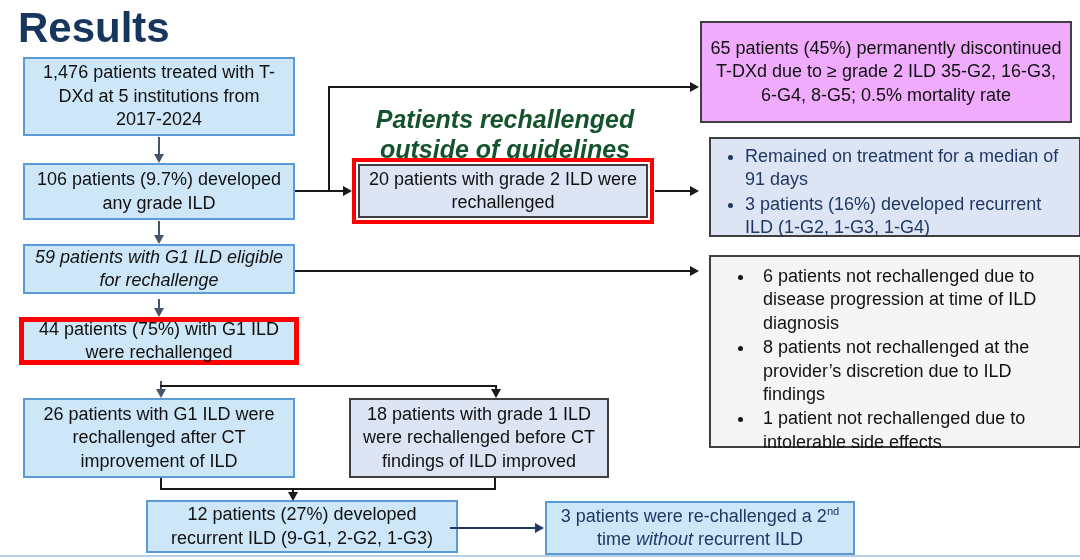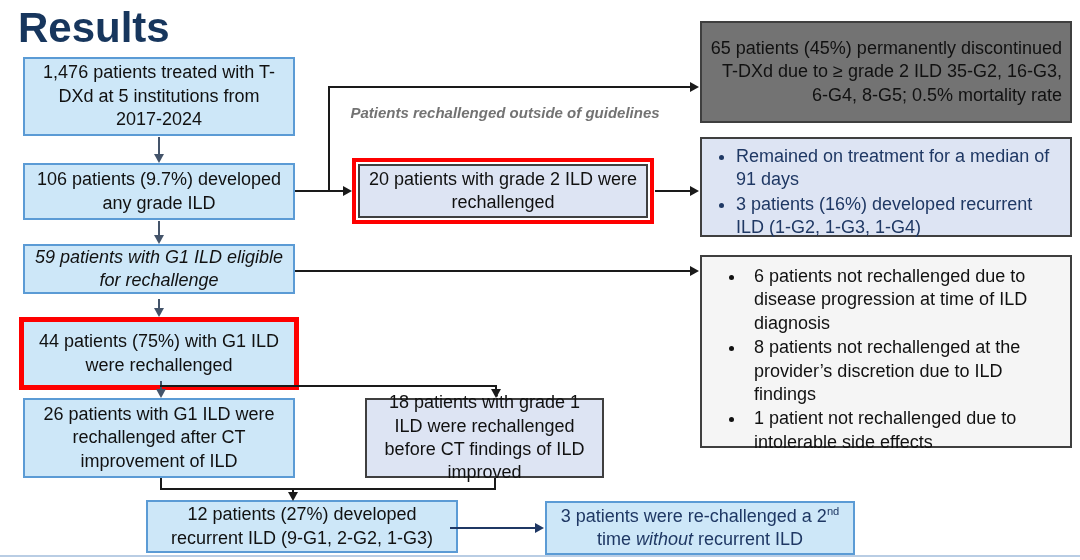--- a/index.html
+++ b/index.html
@@ -20,38 +20,38 @@
 
   
   .fbox {
     display:flex; align-items:center; justify-content:center;
     text-align:center;
     font-size:18px; line-height:1.3; color:#111;
     padding:4px 8px;
   }
   .blue  { background:#cde7f8; border:2px solid #5b9bd5; }
   .lav   { background:#dde4f3; border:2px solid #3f3f3f; }
-  .gray  { background:#737373; border:2px solid #3f3f3f;text-align:right; }
+  .gray  { background:#f0abfc; border:2px solid #3f3f3f; }
   .redborder { border:5px solid #fe0000; }
   .red-wrap { border:4px solid #fe0000; background:#fff; padding:2px; }
   .red-wrap .inner {
     width:100%; height:100%;
     background:#dde4f3; border:2px solid #3f3f3f;
     display:flex; align-items:center; justify-content:center;
     text-align:center; font-size:18px; line-height:1.3; color:#111;
     padding:2px 8px;
   }
 
   .purple-note {
     left:333px; top:104px; width:344px;
-    text-align:center; font-size:15px; font-weight:bold; font-style:italic;
-    color:#737373; line-height:1.2;
+    text-align:center; font-size:25px; font-weight:bold; font-style:italic;
+    color:#14532d; line-height:1.2;
   }
 
-  .bullets { align-items:flex-start; justify-content:flex-start; text-align:left; }
+  .bullets { align-items:flex-start; justify-content:flex-start; text-align:left;margin-left:9px; }
   .bullets ul { margin:0; padding-left:24px; }
   .bullets li { margin:0 0 1px 0; }
   .navy-text { color:#1f3864; }
   .bullets.wide-indent ul { padding-left:34px; }
   .bullets.wide-indent li { padding-left:8px; }
 
   
   .h-line { height:2px; background:#1a1a1a; }
   .v-line { width:2px;  background:#1a1a1a; }
   .slate  { background:#44546a; }
@@ -77,37 +77,37 @@
 </div>
 
 <div class="abs fbox blue" style="left:23px; top:163px; width:272px; height:57px;">
   <div>106 patients (9.7%) developed any grade ILD</div>
 </div>
 
 <div class="abs fbox blue" style="left:23px; top:244px; width:272px; height:50px;font-style:italic;">
   <div>59 patients with G1 ILD eligible for rechallenge</div>
 </div>
 
-<div class="abs fbox blue redborder" style="left:19px; top:317px; width:280px; height:73px;">
+<div class="abs fbox blue redborder" style="left:19px; top:317px; width:280px; height:48px;">
   <div>44 patients (75%) with G1 ILD were rechallenged</div>
 </div>
 
 <div class="abs fbox blue" style="left:23px; top:398px; width:272px; height:80px;">
   <div>26 patients with G1 ILD were rechallenged after CT improvement of ILD</div>
 </div>
 
 <div class="abs purple-note">Patients rechallenged outside of guidelines</div>
 
 <div class="abs red-wrap" style="left:352px; top:158px; width:302px; height:66px;">
   <div class="inner">
     <div>20 patients with grade 2 ILD were rechallenged</div>
   </div>
 </div>
 
-<div class="abs fbox lav" style="left:349px; top:398px; width:239px; height:80px;margin-left:16px;">
+<div class="abs fbox lav" style="left:349px; top:398px; width:260px; height:80px;">
   <div>18 patients with grade 1 ILD were rechallenged before CT findings of ILD improved</div>
 </div>
 
 <div class="abs fbox gray" style="left:700px; top:21px; width:372px; height:102px;">
   <div>65 patients (45%) permanently discontinued T-DXd due to ≥ grade 2 ILD 35-G2, 16-G3, 6-G4, 8-G5; 0.5% mortality rate</div>
 </div>
 
 <div class="abs fbox lav bullets navy-text" style="left:700px; top:137px; width:372px; height:100px; padding:6px 10px;">
   <ul>
     <li>Remained on treatment for a median of 91 days</li>

